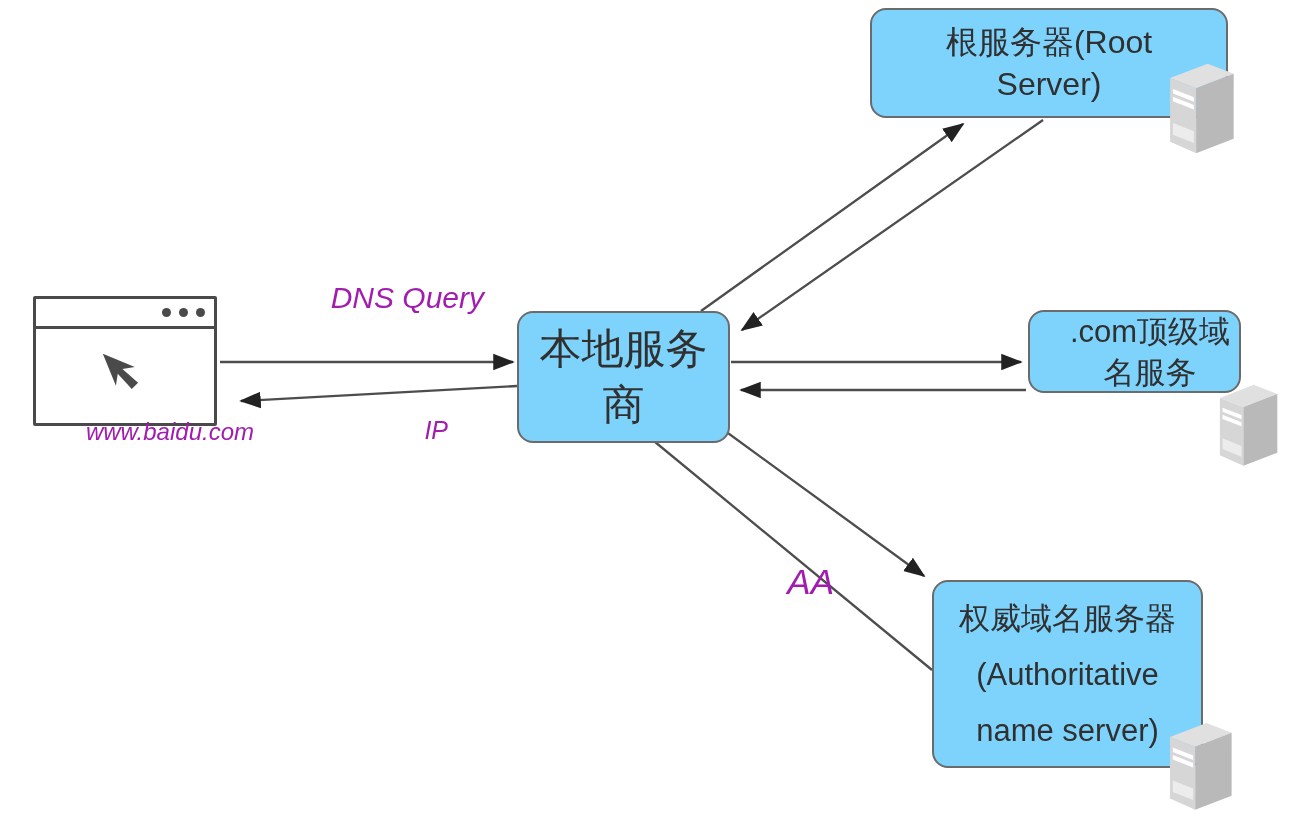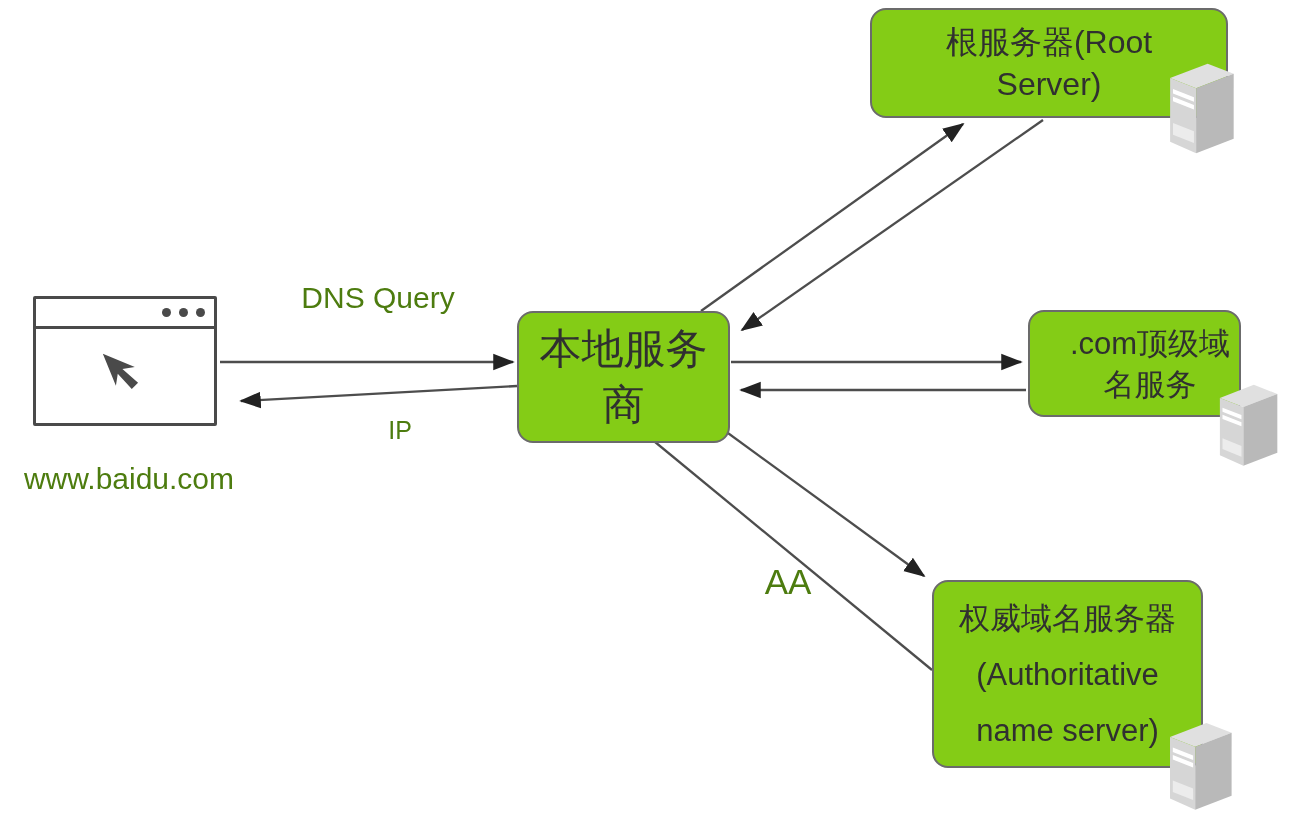--- a/index.html
+++ b/index.html
@@ -22,21 +22,21 @@
     z-index: 1;
   }
   .arrow-layer line {
     stroke: #4d4d4d;
     stroke-width: 2.3;
   }
   
   .box {
     position: absolute;
     box-sizing: border-box;
-    background: #84cc16;
+    background: #7dd3fc;
     border: 2.5px solid #6b6b6b;
     border-radius: 16px;
     display: flex;
     flex-direction: column;
     align-items: center;
     justify-content: center;
     text-align: center;
     color: #303030;
     z-index: 2;
   }
@@ -46,21 +46,21 @@
     font-size: 42px;
   }
   .box-root {
     left: 870px; top: 8px;
     width: 358px; height: 110px;
     font-size: 32px;
     line-height: 42px;
   }
   .box-tld {
     left: 1028px; top: 310px;
-    width: 213px; height: 107px;
+    width: 213px; height: 83px;
     font-size: 31px;
     line-height: 41px;
     padding-left: 31px;
   }
   .box-auth {
     left: 932px; top: 580px;
     width: 271px; height: 188px;
     font-size: 31px;
     line-height: 43px;
     gap: 13px;
@@ -93,26 +93,27 @@
   }
   .browser-viewport {
     height: 94px;
     display: flex;
     align-items: center;
     justify-content: center;
   }
   
   .label {
     position: absolute;
-    text-align: center;
-    color: #4d7c0f;
+    text-align: right;
+    color: #a21caf;
     z-index: 2;
     white-space: nowrap;
-  }
-  .label-client { left: 4px;  top: 462px; width: 250px; font-size: 30px; }
+    font-style: italic;
+  }
+  .label-client { left: 4px;  top: 418px; width: 250px; font-size: 24px; }
   .label-dns    { left: 272px; top: 281px; width: 212px; font-size: 30px; }
   .label-ip     { left: 352px; top: 416px; width: 96px;  font-size: 25px; }
   .label-aa     { left: 742px; top: 562px; width: 92px;  font-size: 35px; }
   
   .server-icon { position: absolute; z-index: 3; }
   .server-root { left: 1154px; top: 55px;  width: 90px; height: 104px; }
   .server-tld  { left: 1205px; top: 377px; width: 82px; height: 94px; }
   .server-auth { left: 1156px; top: 712px; width: 84px; height: 106px; }
 </style>
 </head>

